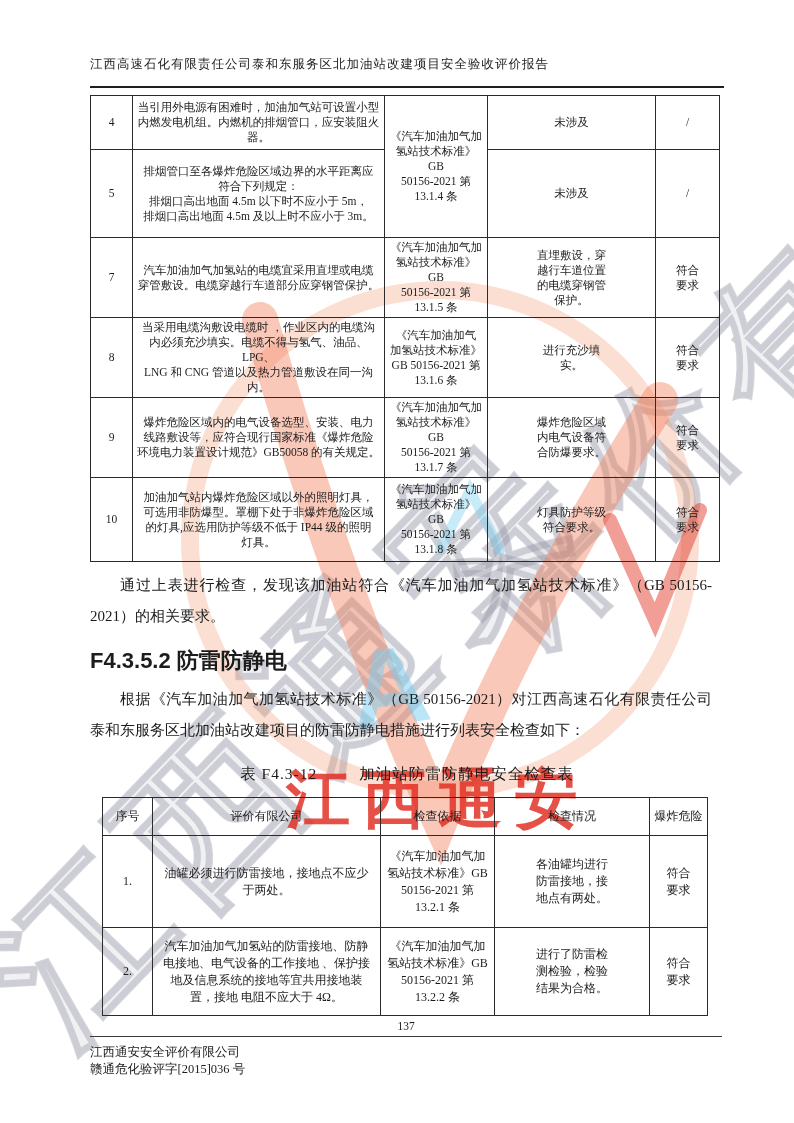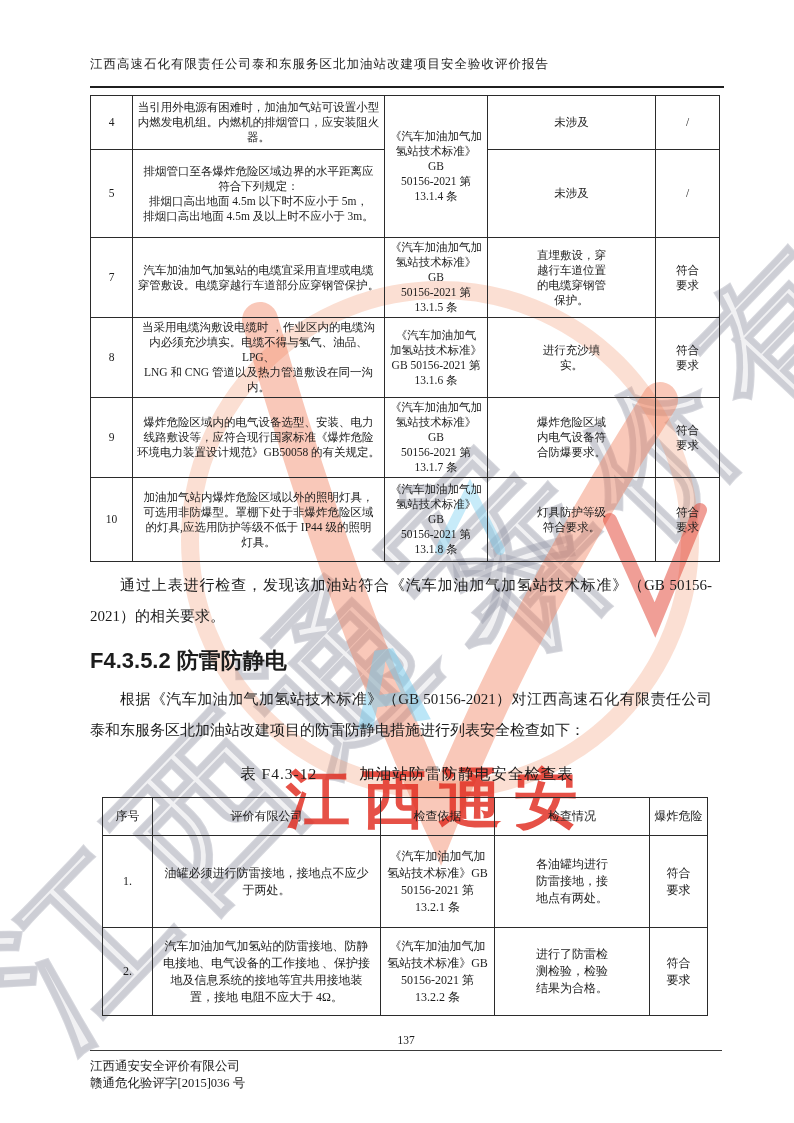--- a/index.html
+++ b/index.html
@@ -59,21 +59,21 @@
   }
   .sec-heading{
     font-size:22px;font-weight:700;margin:14px 0 0 0;
     font-family:"Liberation Sans","DejaVu Sans",sans-serif;
   }
   .tbl-caption{
     margin-top:18px;text-align:center;font-size:15.5px;letter-spacing:1px;
   }
   .tbl-caption .gap{display:inline-block;width:42px;}
   
-  .footer{position:absolute;z-index:2;left:90px;right:72px;top:1020px;margin-top:14px;}
+  .footer{position:absolute;z-index:2;left:90px;right:72px;top:1020px;}
   .page-num{text-align:center;font-size:11.5px;padding-bottom:4px;}
   .footer-rule{border-top:1.6px solid #3a3a3a;}
   .footer-line{display:flex;justify-content:space-between;font-size:12.5px;padding-top:7px;flex-direction:column;}
 </style>
 </head>
 <body>
 
 <div class="page">
 
   <div class="wm wm-outline wm-outline-a">江西通安</div>

